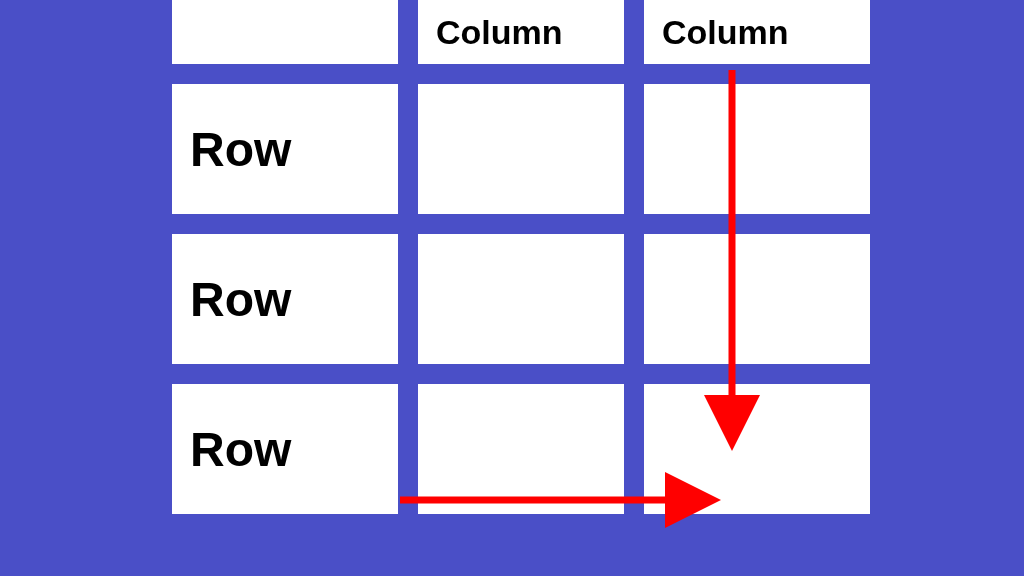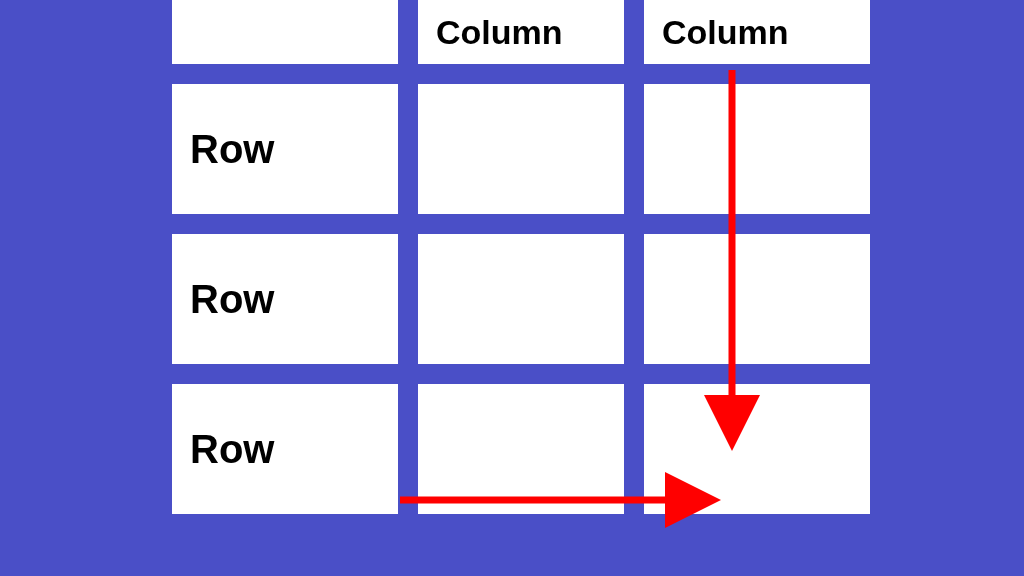--- a/index.html
+++ b/index.html
@@ -24,21 +24,21 @@
     .cell {
       background: #ffffff;
       border-radius: 0;
       display: flex;
       align-items: center;
       padding-left: 18px;
       font-weight: 900;
       color: #000;
     }
     .header-cell { font-size: 34px; }
-    .row-label { font-size: 40px; }
+    .row-label { font-size: 48px; }
     .blank { font-size: 0; }
     .arrows {
       position: absolute;
       left: 0; top: 0;
       width: 1024px; height: 576px;
       pointer-events: none;
     }
   </style>
 </head>
 <body>

